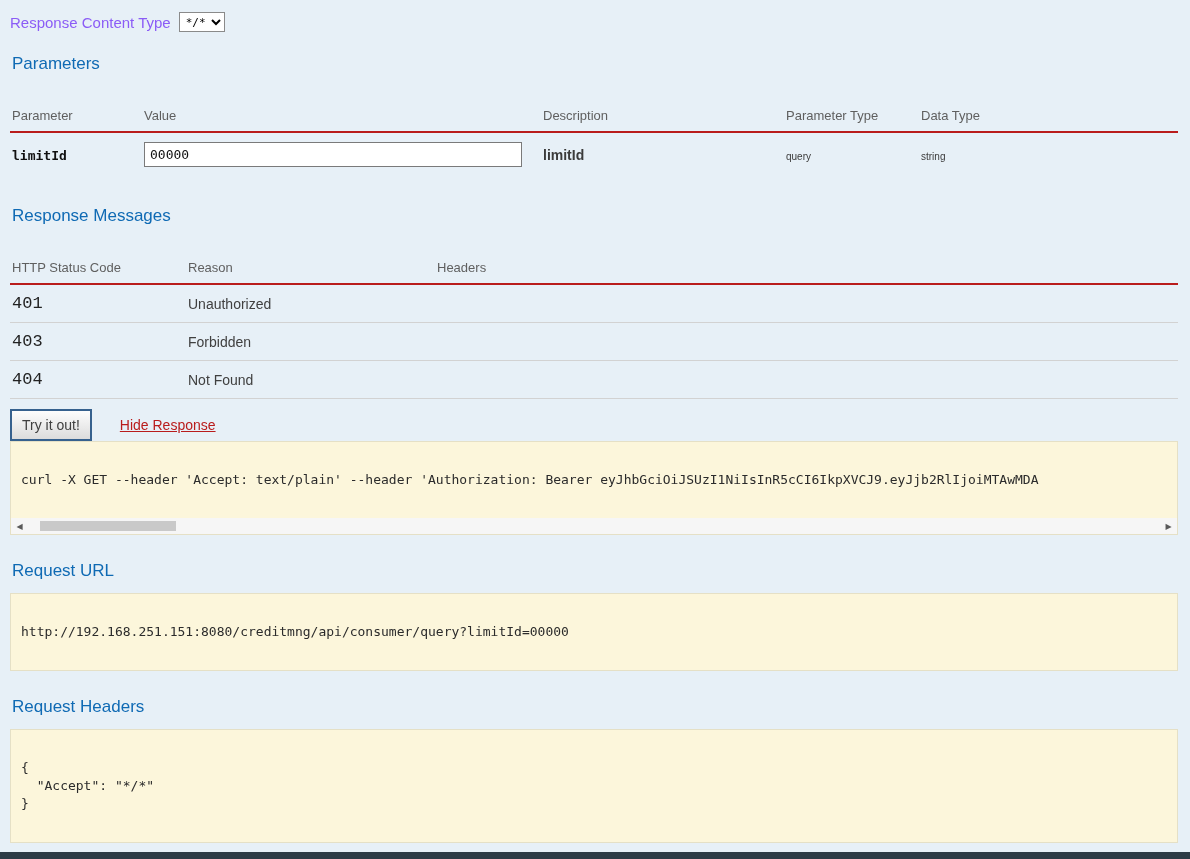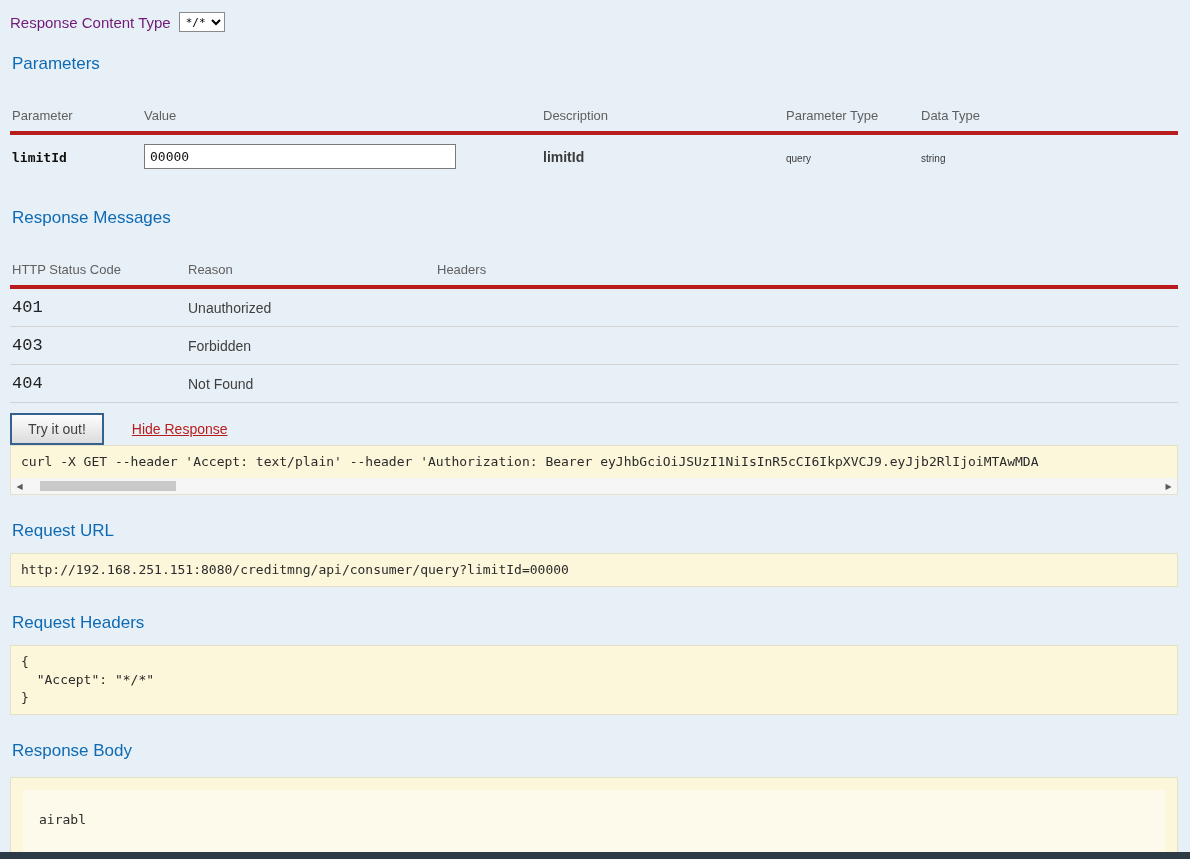--- a/index.html
+++ b/index.html
@@ -9,86 +9,86 @@
     font-family: "Liberation Sans", "DejaVu Sans", sans-serif;
     color: #333;
     overflow: hidden;
     position: relative;
   }
   .page { padding: 12px 12px 0 10px; position: relative; height: 100%; }
   .mono { font-family: "DejaVu Sans Mono", "Liberation Mono", monospace; }
 
   
   .ct-row { display: flex; align-items: center; margin-bottom: 6px; }
-  .ct-label { font-size: 15px; color: #701a75; }
+  .ct-label { font-size: 15px; color: #8b5cf6; }
   .ct-select {
     margin-left: 8px;
     font-size: 11px;
     font-family: "DejaVu Sans Mono", "Liberation Mono", monospace;
     border: 1px solid #8a8a8a;
     background: #fff;
     padding: 1px 2px;
     height: 20px;
   }
 
   
   .heading { color: #0f6ab4; font-size: 17px; font-weight: 400; }
   .h-params   { margin: 22px 0 8px 2px; }
   .h-respmsg  { margin: 30px 0 8px 2px; }
   .h-curl     { margin: 28px 0 12px 2px; }
   .h-requrl   { margin: 26px 0 12px 2px; }
   .h-reqhdrs  { margin: 26px 0 12px 2px; }
   .h-respbody { margin: 26px 0 16px 2px; }
 
   
-  .tbl-header { display: flex; padding: 6px 2px 8px 2px; border-bottom: 4px solid #b91c1c; margin-top: 28px; }
+  .tbl-header { display: flex; padding: 6px 2px 8px 2px; border-bottom: 2px solid #b91c1c; margin-top: 28px; }
   .tbl-header .cell { font-size: 13px; color: #5f5f5f; }
   .tbl-row { display: flex; align-items: center; padding: 9px 2px; }
   .pcol1 { width: 132px; } .pcol2 { width: 399px; } .pcol3 { width: 243px; }
   .pcol4 { width: 135px; } .pcol5 { flex: 1; }
   .rcol1 { width: 176px; } .rcol2 { width: 249px; } .rcol3 { flex: 1; } .rcol4 { width: 158px; }
   .param-name { font-size: 13px; font-weight: bold; color: #111; }
   .param-desc { font-size: 14px; font-weight: bold; color: #3b3b3b; }
   .plain-cell { font-size: 10px; color: #3b3b3b; }
   .value-input {
-    width: 312px; height: 25px;
+    width: 378px; height: 25px;
     border: 1px solid #7a7a7a;
     background: #fff;
     font-family: "DejaVu Sans Mono", "Liberation Mono", monospace;
     font-size: 13px; padding: 2px 5px; color: #111;
   }
   .resp-row { border-bottom: 1px solid #d2d2d2; }
   .status-code { font-size: 17px; color: #222; font-family: Liberation Mono, monospace; }
   .reason { font-size: 14px; color: #404040; }
 
   
   .actions-row { display: flex; align-items: center; margin: 10px 0 0 0; }
   .try-btn {
     font-family: "Liberation Sans", sans-serif;
     font-size: 14px; color: #404040;
     background: linear-gradient(#fdfdfd, #dcdcdc);
     border: 2px solid #36618e;
-    padding: 6px 16px;
+    padding: 6px 10px;
     cursor: pointer;
   }
   .hide-link {
     margin-left: 28px;
     font-size: 14px;
     color: #b91c1c;
     text-decoration: underline;
     cursor: pointer;
   }
 
   
   .code-block {
     background: #fcf6db;
     border: 1px solid #e5e0c6;
     font-family: "DejaVu Sans Mono", "Liberation Mono", monospace;
     font-size: 13px; color: #2b2b2b;
-    padding: 7px 10px;
+    padding: 29px 10px;
     white-space: pre;
     overflow: hidden;
     line-height: 18px;
   }
   .curl-block { border-bottom: none; }
 
   
   .hscrollbar { display: flex; height: 17px; background: #f6f6f6; border: 1px solid #e5e0c6; border-top: none; align-items: stretch; }
   .scroll-arrow {
     width: 17px; display: flex; align-items: center; justify-content: center;

